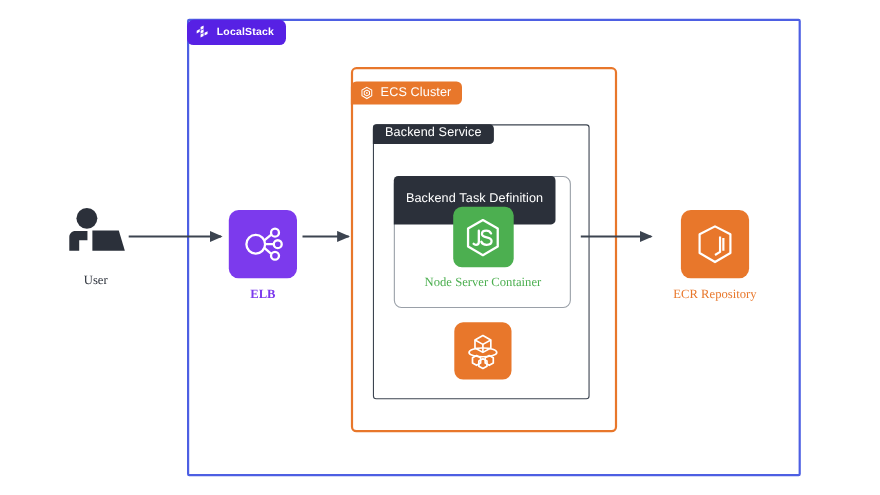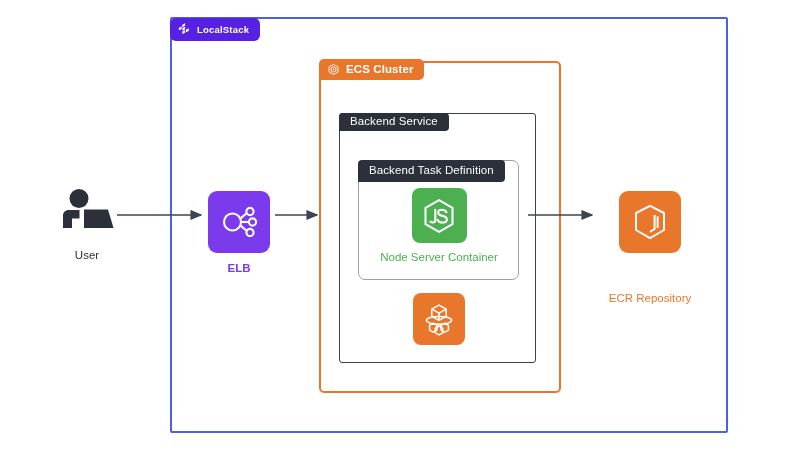--- a/index.html
+++ b/index.html
@@ -94,39 +94,39 @@
     top: 18px;
     background: #5721e4;
     border-radius: 6px;
     padding: 5px 11px 5px 8px;
     font-size: 9.5px;
     font-weight: 700;
     letter-spacing: 0.2px;
   }
   #ecs-cluster-tag {
     left: 319px;
-    top: 59px;
+    top: 74px;
     background: #e8772b;
     font-size: 11.5px;
-    font-weight: 700;
+    font-weight: 400;
     border-radius: 5px 5px 5px 0;
   }
   #backend-service-tag {
     left: 339px;
     top: 113px;
     background: #2b303a;
     padding: 3px 11px;
     font-size: 11.5px;
     border-radius: 4px 4px 4px 0;
   }
   #task-definition-tag {
     left: 358px;
     top: 160px;
     background: #2b303a;
-    padding: 5px 11px;
+    padding: 16px 11px;
     font-size: 11.5px;
     border-radius: 4px 4px 4px 0;
   }
 
   
   .node {
     position: absolute;
     display: flex;
     flex-direction: column;
     align-items: center;
@@ -135,34 +135,35 @@
     display: flex;
     align-items: center;
     justify-content: center;
     border-radius: 9px;
   }
   .node-caption {
     margin-top: 9px;
     font-size: 11.5px;
     line-height: 1.1;
     white-space: nowrap;
+    font-family: Liberation Serif, serif;
   }
 
   
   #node-user { left: 43px; top: 188px; width: 88px; }
   #node-user .node-icon { width: 58px; height: 48px; border-radius: 0; }
   #node-user .node-caption { color: #2b303a; margin-top: 13px; }
 
   
   #node-elb { left: 206px; top: 191px; width: 66px; }
   #node-elb .node-icon { width: 62px; height: 62px; background: #7c3aed; }
   #node-elb .node-caption { color: #7c3aed; font-weight: 600; }
 
   
-  #node-ecr { left: 595px; top: 191px; width: 110px; gap: 30px; }
+  #node-ecr { left: 595px; top: 191px; width: 110px; }
   #node-ecr .node-icon { width: 62px; height: 62px; background: #e8772b; }
   #node-ecr .node-caption { color: #e8772b; font-weight: 500; }
 
   
   #node-node-server { left: 380px; top: 188px; width: 118px; }
   #node-node-server .node-icon { width: 55px; height: 55px; background: #4caf50; border-radius: 8px; }
   #node-node-server .node-caption { color: #4caf50; margin-top: 8px; }
 
   
   #node-ecs-task { left: 413px; top: 293px; width: 52px; }

